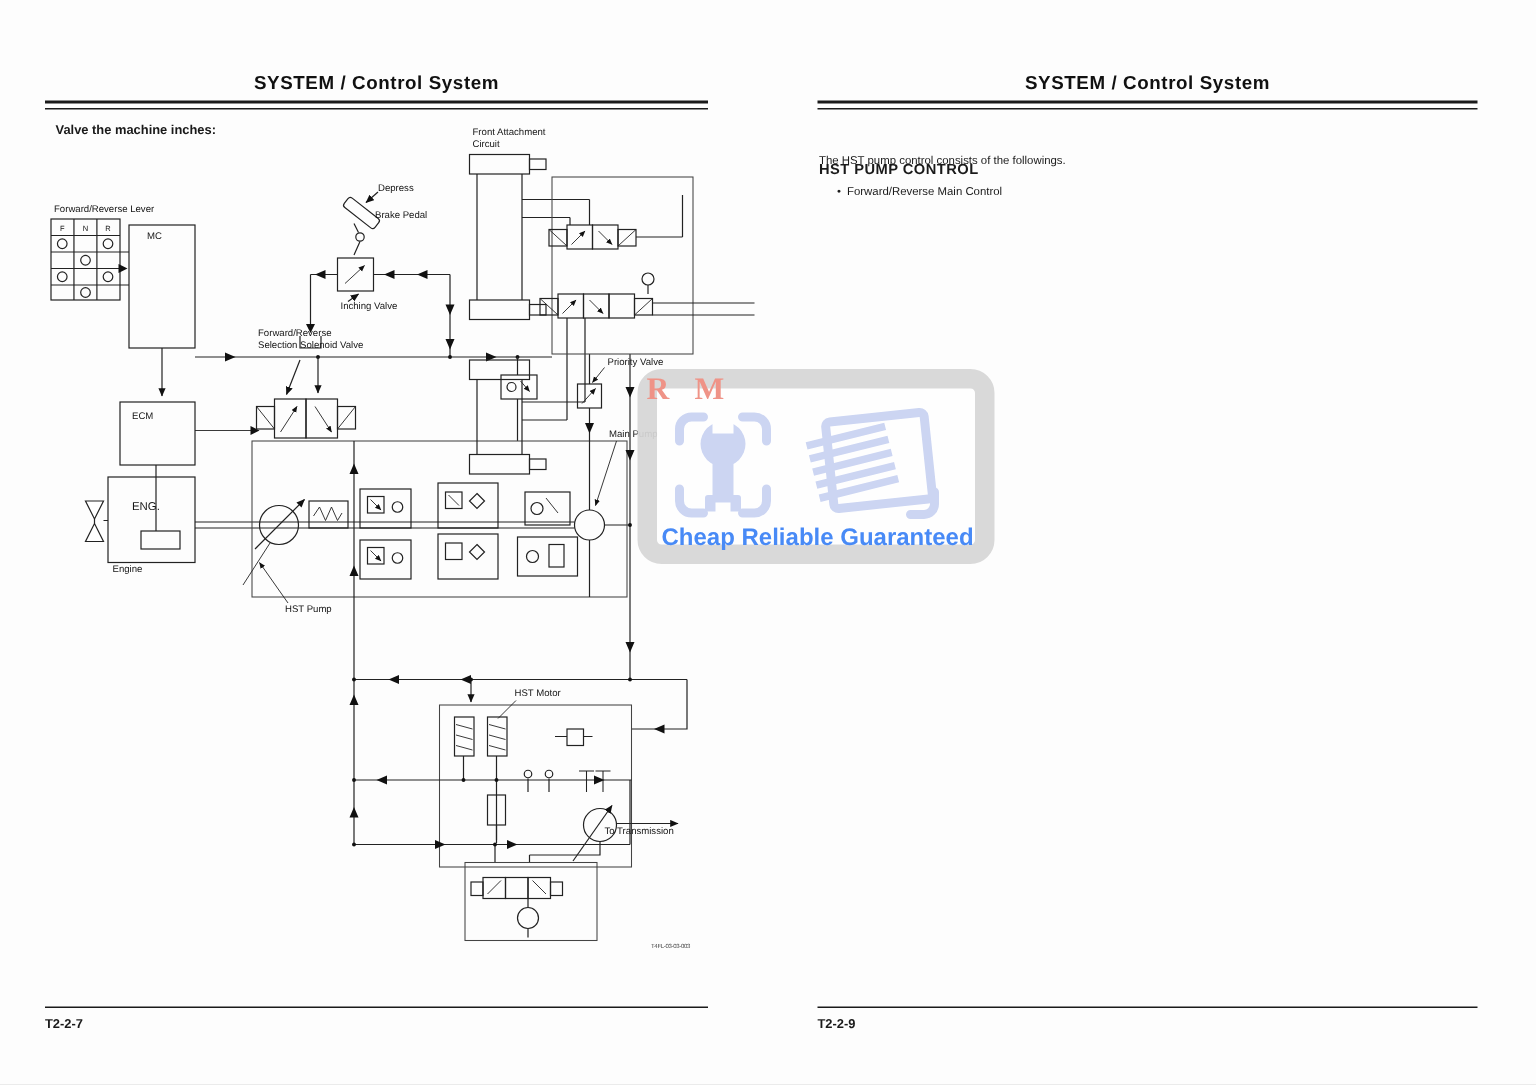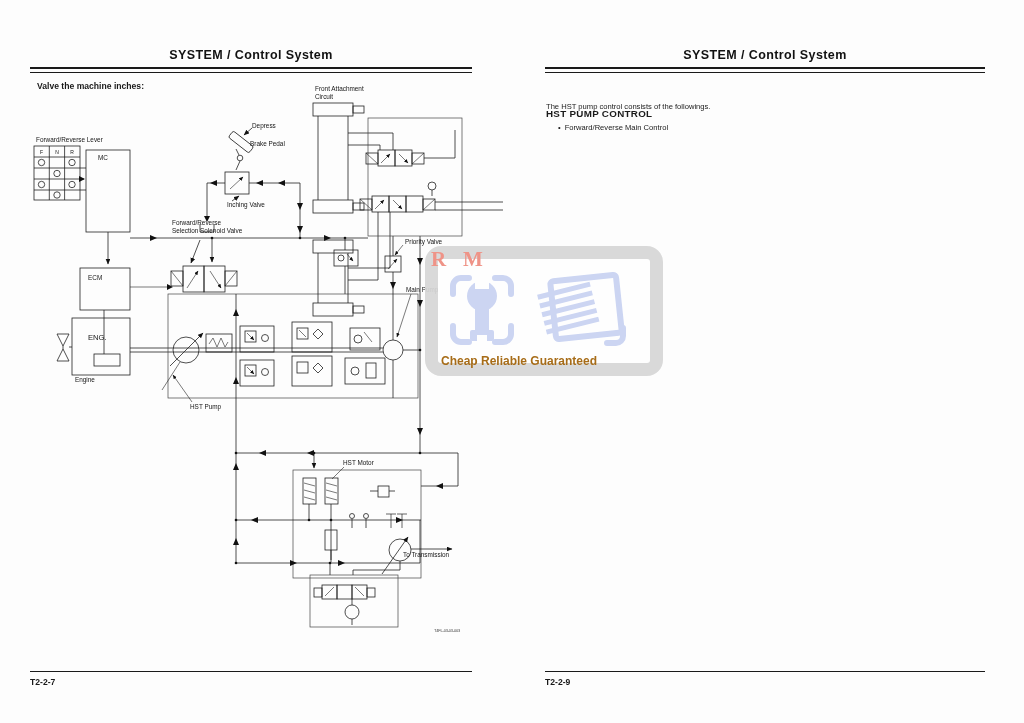--- a/index.html
+++ b/index.html
@@ -33,22 +33,22 @@
   .ft-right{left:545px;width:440px;}
   .schematic{position:absolute;left:0;top:0;}
   
   .watermark{position:absolute;left:425px;top:246px;width:238px;height:130px;opacity:.93;}
   .wm-frame{position:absolute;inset:0;border:13px solid #d7d7d7;border-radius:16px;
             background:#ffffff;}
   .wm-r,.wm-m{position:absolute;top:1px;font-family:"Liberation Serif",serif;
               font-weight:bold;font-size:21px;color:#ee8c7f;}
   .wm-r{left:6px;} .wm-m{left:38px;}
   .wm-icons{position:absolute;left:0;top:0;}
-  .wm-slogan{position:absolute;left:16px;bottom:8px;font-weight:bold;font-size:12px;
-             color:#a16207;white-space:nowrap;}
+  .wm-slogan{position:absolute;left:16px;bottom:8px;font-weight:bold;font-size:16px;
+             color:#3b82f6;white-space:nowrap;}
 </style>
 </head>
 <body>
 
 <div class="sheet">
 
   <div>
     <div class="page-header hdr-left">SYSTEM / Control System</div>
     <div class="double-rule rule-left"></div>
     <div class="intro">Valve the machine inches:</div>

